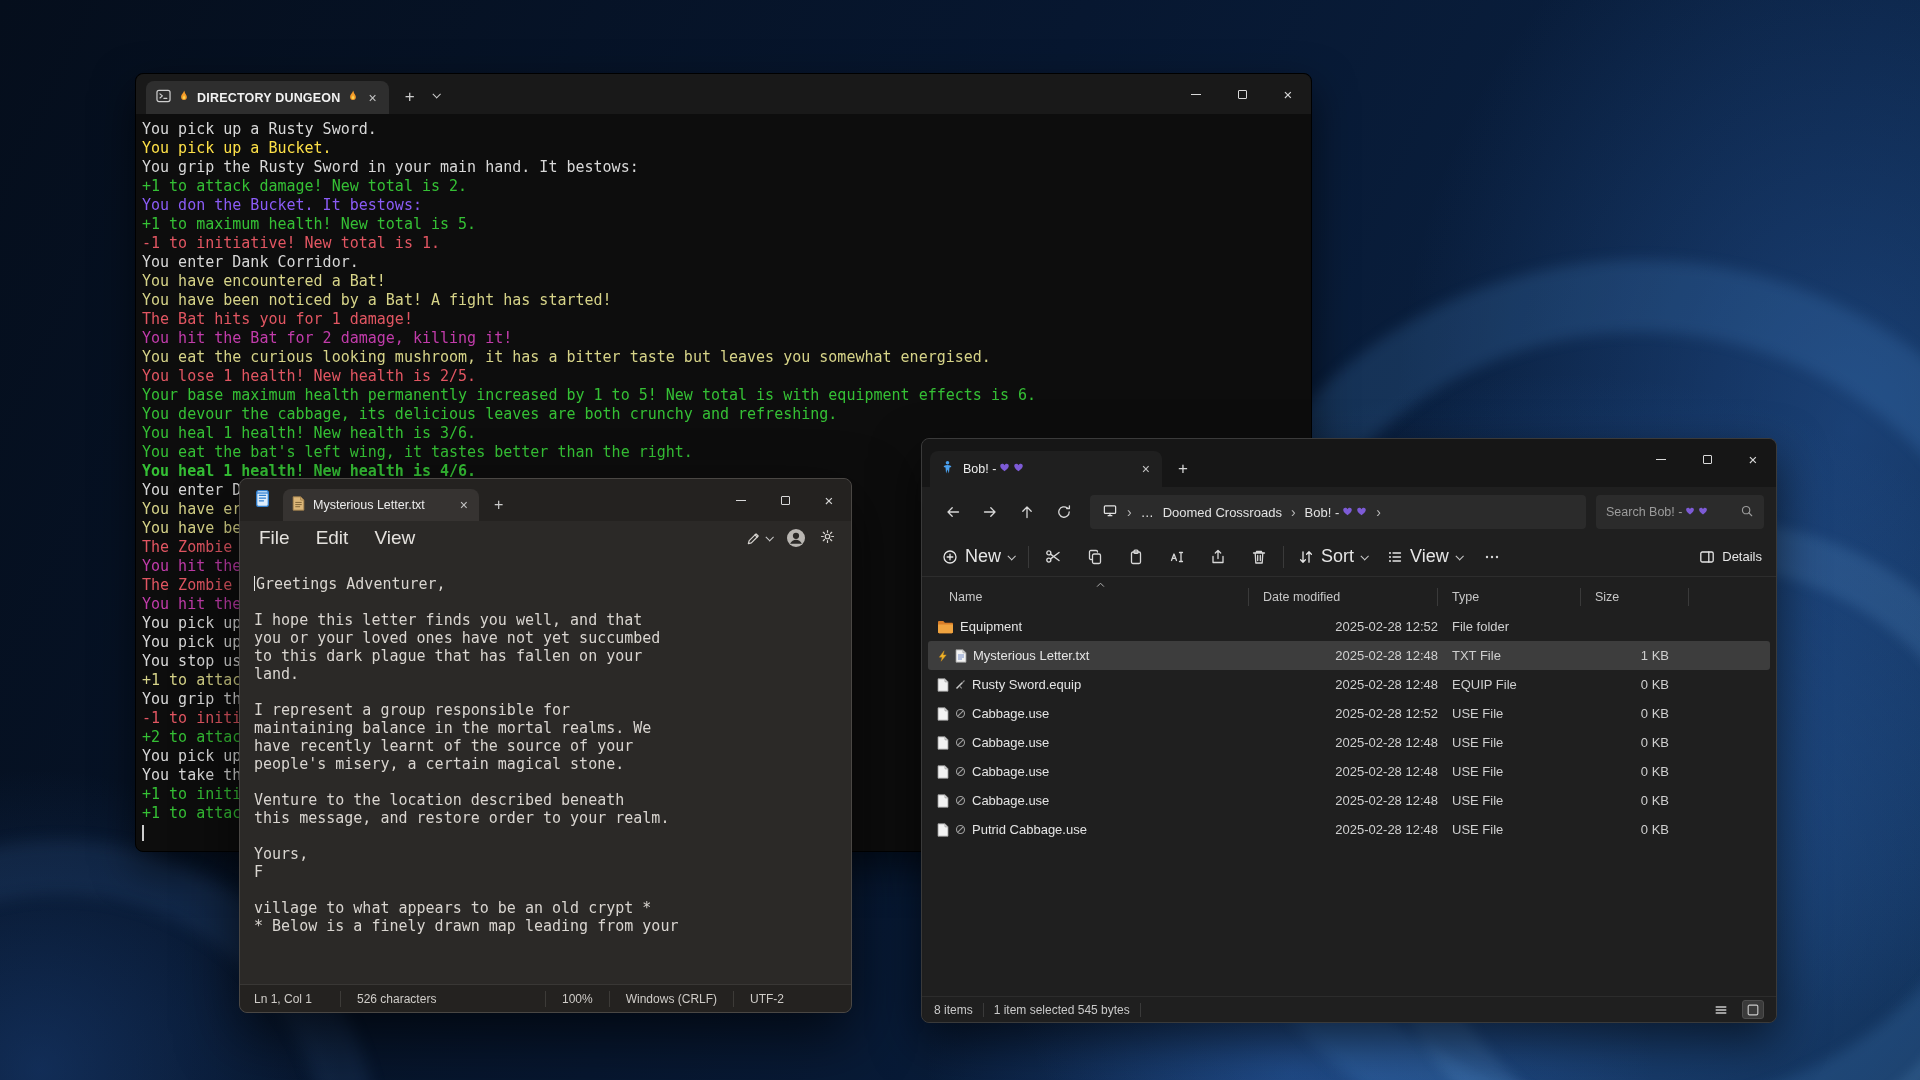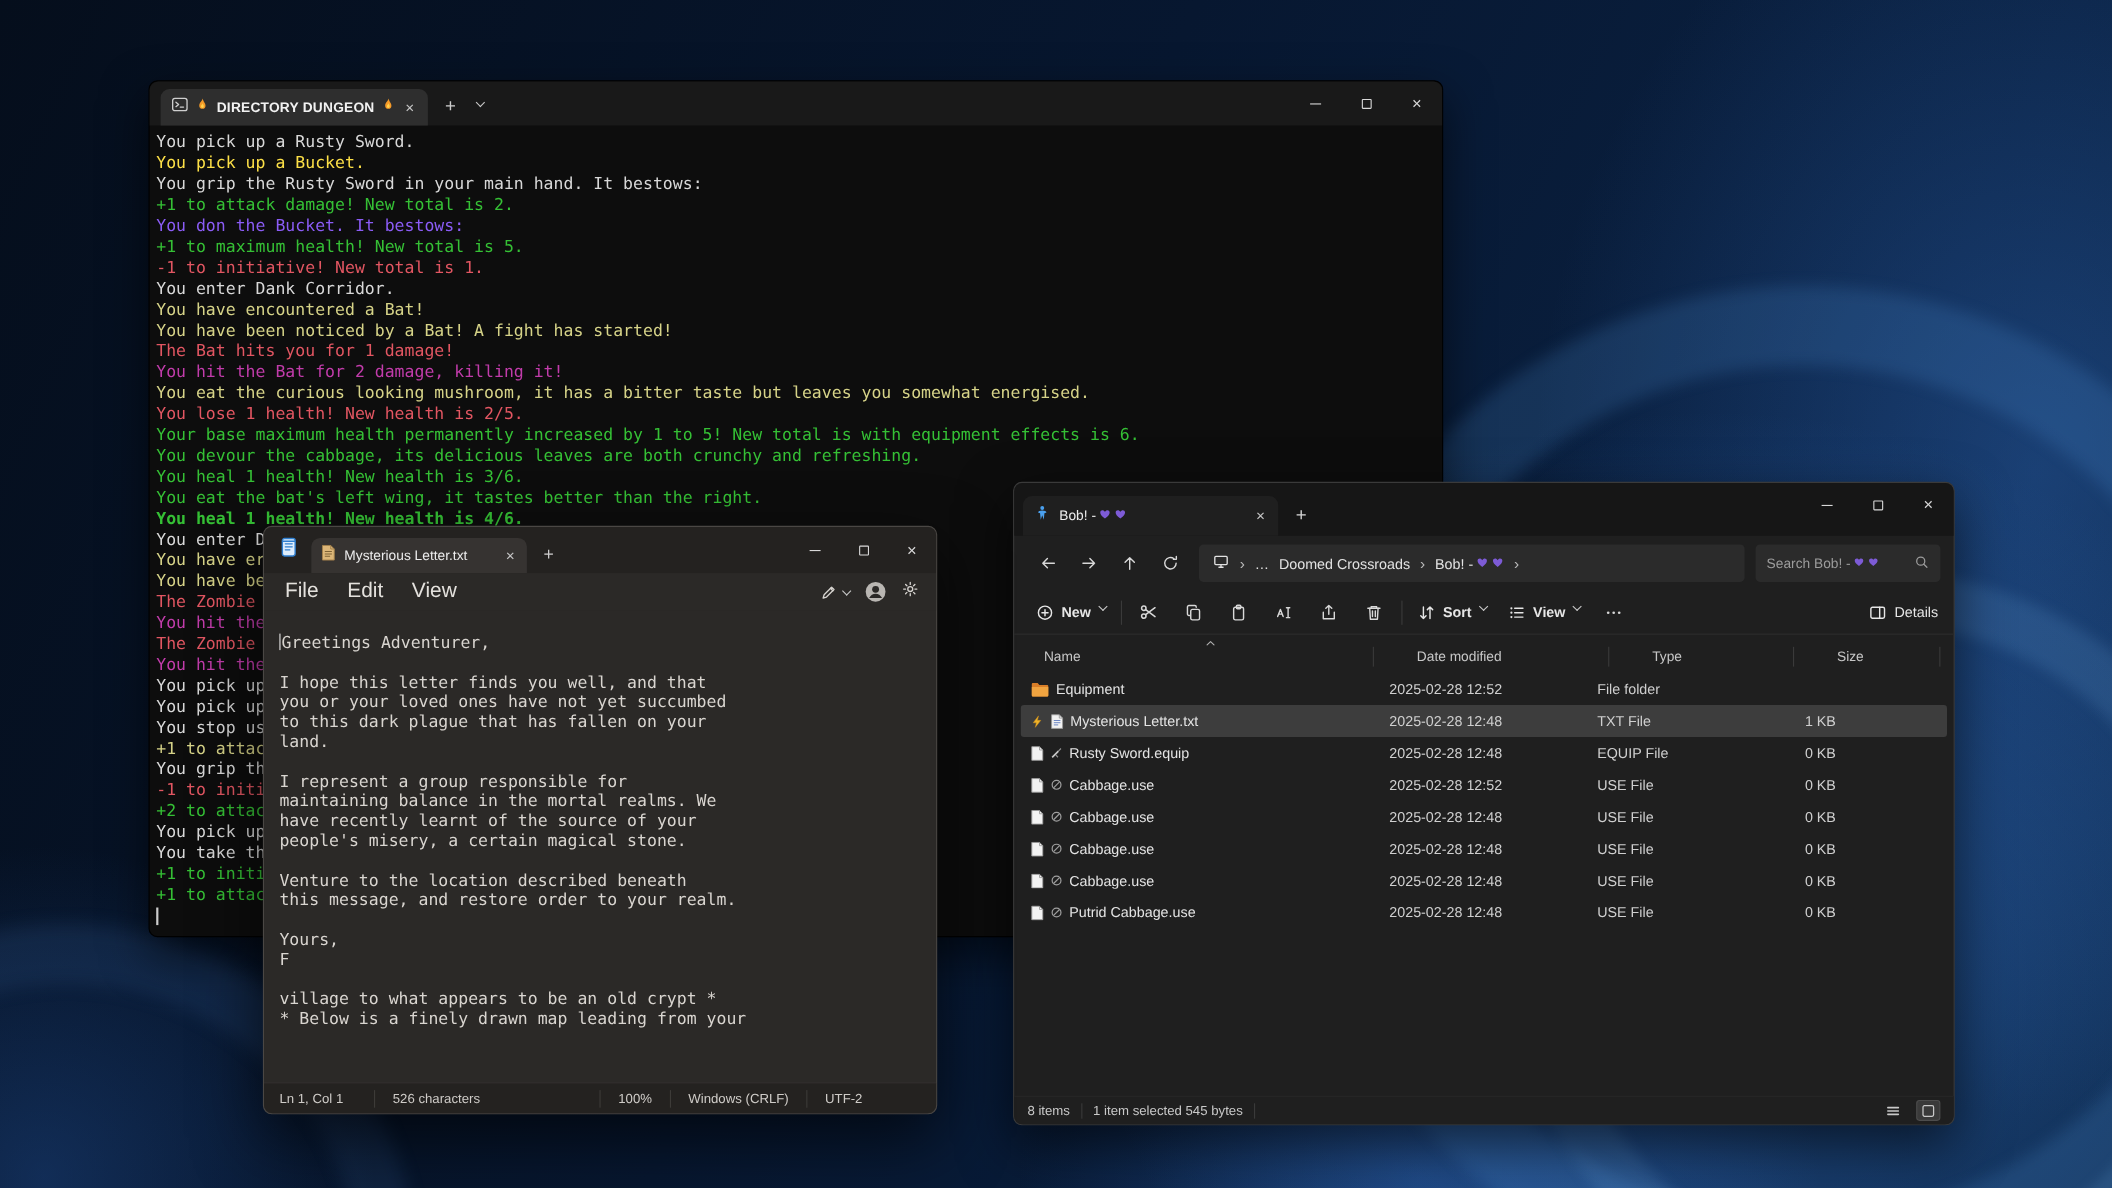--- a/index.html
+++ b/index.html
@@ -81,36 +81,36 @@
   .x-plus { color:#d5d5d5; font-size:17px; margin:0 0 8px 16px; }
   .x-addrbar { height:50px; display:flex; align-items:center; padding:0 12px; }
   .x-nav { width:37px; height:34px; display:flex; align-items:center; justify-content:center; color:#d8d8d8; }
   .x-crumbbar { flex:1; height:34px; background:#2b2b2b; border-radius:4px; margin-left:8px; display:flex;
     align-items:center; padding:0 12px; gap:9px; font-size:13px; color:#e2e2e2; }
   .x-chevc { color:#b9b9b9; font-size:14px; }
   .x-chevc::before { content:"›"; }
   .x-search { width:168px; height:34px; background:#2b2b2b; border-radius:4px; margin-left:10px; display:flex;
     align-items:center; padding:0 10px; color:#9c9c9c; font-size:12.5px; gap:3px; }
   .x-toolbar { height:40px; display:flex; align-items:center; padding:0 14px; gap:8px; border-bottom:1px solid #2d2d2d; }
-  .x-labelbtn { display:flex; align-items:flex-start; gap:7px; color:#e6e6e6; font-size:13px; padding:0 6px;font-weight:bold; }
+  .x-labelbtn { display:flex; align-items:center; gap:7px; color:#e6e6e6; font-size:18px; padding:0 6px; }
   .x-tbtn { width:33px; display:flex; justify-content:center; color:#d8d8d8; }
   .x-details { margin-left:auto; display:flex; align-items:center; gap:7px; color:#e6e6e6; font-size:13px; }
-  .x-header { display:flex; height:24px; align-items:center; margin:8px 6px 0; font-size:12.5px; color:#c7c7c7; position:relative;gap:25px; }
+  .x-header { display:flex; height:24px; align-items:center; margin:8px 6px 0; font-size:12.5px; color:#c7c7c7; position:relative; }
   .x-header .hc { border-right:1px solid #3a3a3a; height:18px; display:flex; align-items:center; }
   .hc-name { flex:0 0 321px; padding-left:21px; }
   .hc-date { flex:0 0 189px; padding-left:14px; }
   .hc-type { flex:0 0 143px; padding-left:14px; }
   .hc-size { flex:0 0 108px; padding-left:14px; }
   .x-sortcaret { position:absolute; left:168px; top:-7px; width:8px; height:8px; color:#b0b0b0; }
   .x-rows { margin:3px 6px 0; }
   .x-row { display:flex; height:29px; align-items:center; font-size:13px; color:#e4e4e4; border-radius:3px; }
   .x-row.selected { background:#3d3d3d; }
   .c-name { flex:0 0 321px; display:flex; align-items:center; gap:6px; padding-left:9px; overflow:hidden; white-space:nowrap; }
   .c-date, .c-type { color:#cfcfcf; }
-  .c-date { flex:0 0 189px; padding-left:14px; }
+  .c-date { flex:0 0 189px; padding-left:14px;text-align:right; }
   .c-type { flex:0 0 143px; padding-left:14px; }
   .c-size { flex:0 0 100px; text-align:right; padding-right:12px; color:#cfcfcf; }
   .x-statusbar { position:absolute; bottom:0; left:0; right:0; height:26px; background:#1f1f1f; border-top:1px solid #2c2c2c;
     border-radius:0 0 8px 8px; display:flex; align-items:center; padding:0 12px; font-size:12px; color:#c9c9c9; gap:10px; }
   .x-statusbar .vdiv { height:14px; }
   .x-viewtoggle { width:22px; height:19px; display:flex; align-items:center; justify-content:center; color:#c9c9c9; border-radius:3px; }
   .x-viewtoggle.active { background:#3a3a3a; border:1px solid #4d4d4d; }
   .spacer { flex:1; }
 </style>
 </head>

